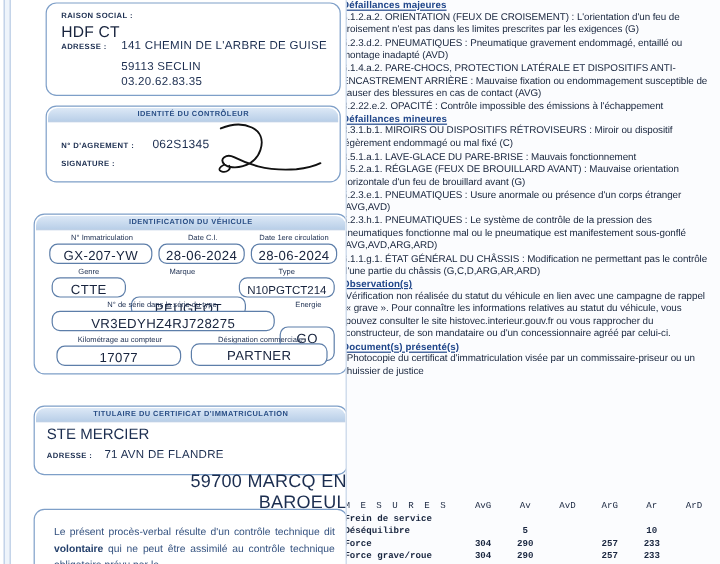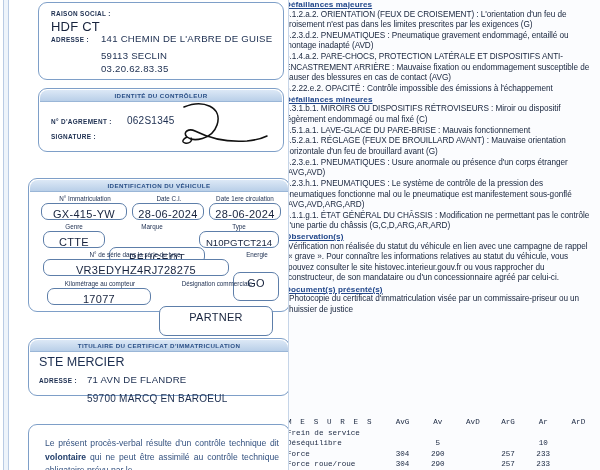--- a/index.html
+++ b/index.html
@@ -228,21 +228,21 @@
     font-family: "Liberation Mono", monospace;
     font-size: 7.6px;
     line-height: 10.6px;
     color: #1a2740;
     z-index: 2;
   }
   .measures table { border-collapse: collapse; width: 100%; }
   .measures th, .measures td {
     padding: 0;
     text-align: center;
-    font-weight: normal;
+    font-weight: bold;
     white-space: nowrap;
   }
   .measures th.rowhead, .measures td.rowhead {
     text-align: left;
     padding-left: 2px;
     width: 98px;
   }
   .measures th { font-weight: normal; }
   .m-title { letter-spacing: 2.1px; }
   .m-sub { font-weight: bold; }
@@ -291,21 +291,21 @@
           <path d="M33 6 C52 -2 72 6 66 24 C61 39 42 41 36 36 C31 31 38 27 44 30 C54 35 70 42 96 40 C106 39 112 37 116 35" fill="none" stroke="#111" stroke-width="1.6" stroke-linecap="round"></path>
           <path d="M36 36 C32 38 30 41 34 42 C38 43 42 40 40 37" fill="none" stroke="#111" stroke-width="1.4" stroke-linecap="round"></path>
         </svg>
       </div>
 
       <div class="panel" id="panel-veh">
         <div class="panel-title">IDENTIFICATION DU VÉHICULE</div>
 
         <div class="field-cap" style="left:10px; top:16px; width:92px;">N° Immatriculation</div>
         <div class="field-box" style="left:12px; top:24px; width:86px; height:17px;">
-          <span class="field-val">GX-415-YW</span>
+          <span class="field-val">GX-207-YW</span>
         </div>
 
         <div class="field-cap" style="left:104px; top:16px; width:72px;">Date C.I.</div>
         <div class="field-box" style="left:103px; top:24px; width:72px; height:17px;">
           <span class="field-val">28-06-2024</span>
         </div>
 
         <div class="field-cap" style="left:176px; top:16px; width:80px;">Date 1ere circulation</div>
         <div class="field-box" style="left:180px; top:24px; width:72px; height:17px;">
           <span class="field-val">28-06-2024</span>
@@ -335,31 +335,31 @@
         <div class="field-box" style="left:204px; top:93px; width:46px; height:29px;">
           <span class="field-val">GO</span>
         </div>
 
         <div class="field-cap" style="left:16px; top:101px; width:110px;">Kilométrage au compteur</div>
         <div class="field-box" style="left:18px; top:109px; width:104px; height:17px;">
           <span class="field-val">17077</span>
         </div>
 
         <div class="field-cap" style="left:128px; top:101px; width:120px;">Désignation commerciale</div>
-        <div class="field-box" style="left:130px; top:127px; width:114px; height:30px;">
+        <div class="field-box" style="left:130px; top:107px; width:114px; height:19px;">
           <span class="field-val">PARTNER</span>
         </div>
       </div>
 
       <div class="panel" id="panel-hold">
         <div class="panel-title">TITULAIRE DU CERTIFICAT D'IMMATRICULATION</div>
         <div style="position:absolute; left:10px; top:16px; font-size:12.5px;">STE MERCIER</div>
         <div class="lbl" style="position:absolute; left:10px; top:38px;">ADRESSE :</div>
         <div class="val-sm" style="position:absolute; left:58px; top:35px; font-size:9.6px;">71 AVN DE FLANDRE</div>
-        <div class="val-sm" style="position:absolute; left:58px; top:54px; font-size:10px;text-align:right;">59700 MARCQ EN BAROEUL</div>
+        <div class="val-sm" style="position:absolute; left:58px; top:54px; font-size:15px;text-align:right;">59700 MARCQ EN BAROEUL</div>
       </div>
 
       <div class="panel" id="panel-notice">
         <div class="notice-text">
           <span>Le présent procès-verbal résulte d'un contrôle</span>
           <span>technique dit </span><b>volontaire</b><span> qui ne peut être assimilé</span>
           <span>au contrôle technique obligatoire prévu par le</span>
         </div>
       </div>
 
@@ -425,21 +425,21 @@
           <tr>
             <td class="rowhead">Force</td>
             <td>304</td>
             <td>290</td>
             <td></td>
             <td>257</td>
             <td>233</td>
             <td></td>
           </tr>
           <tr>
-            <td class="rowhead">Force roue/roue</td>
+            <td class="rowhead">Force grave/roue</td>
             <td>304</td>
             <td>290</td>
             <td></td>
             <td>257</td>
             <td>233</td>
             <td></td>
           </tr>
         </tbody>
       </table>
     </div>

